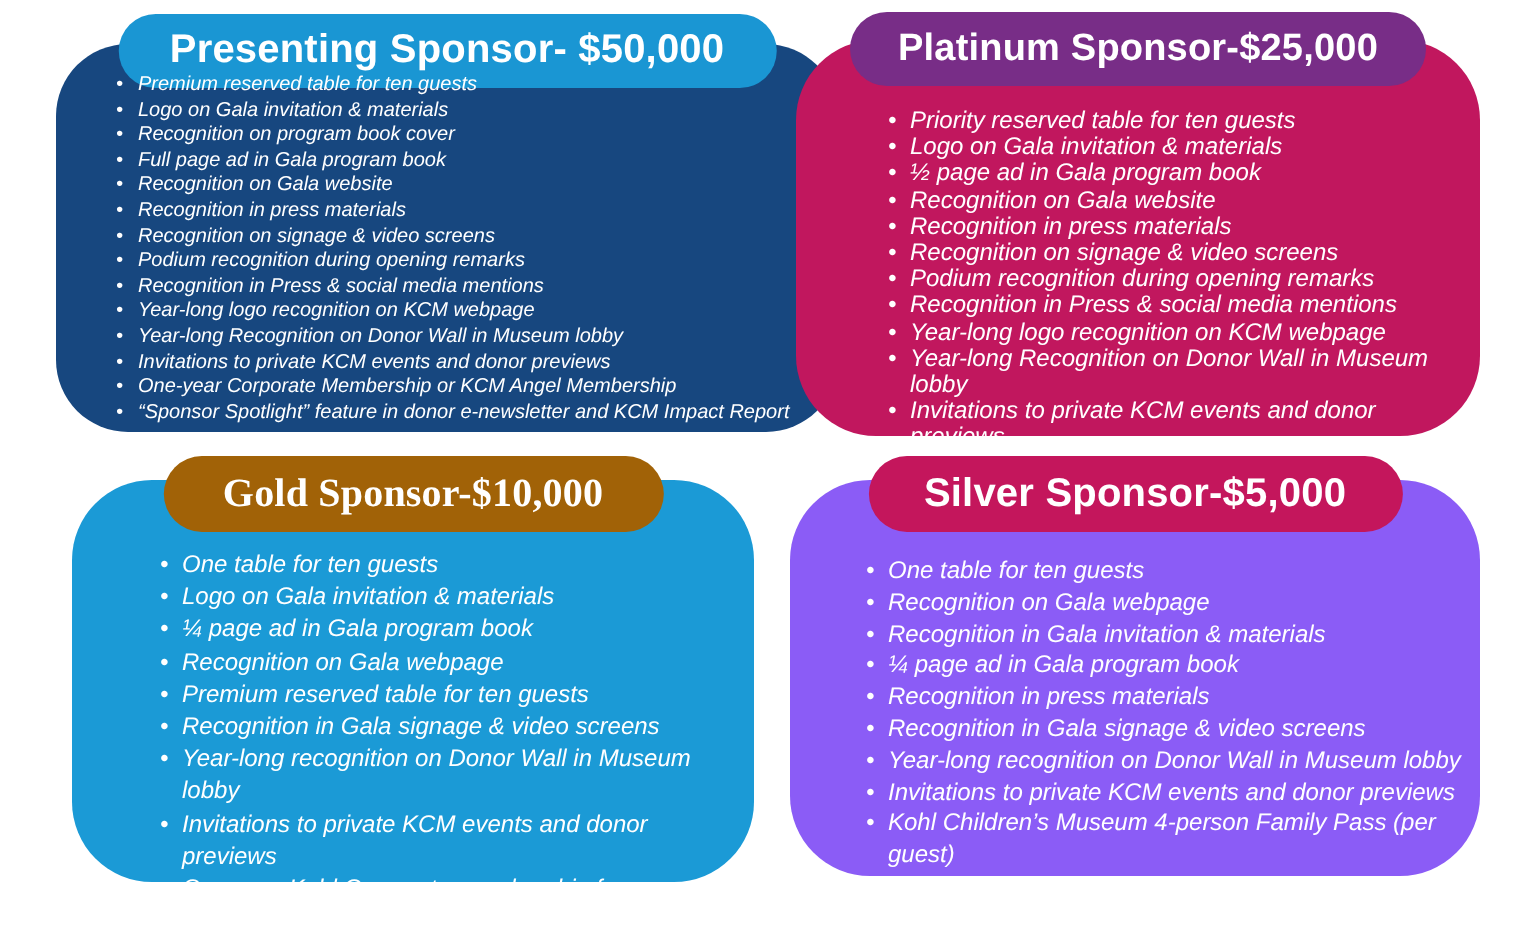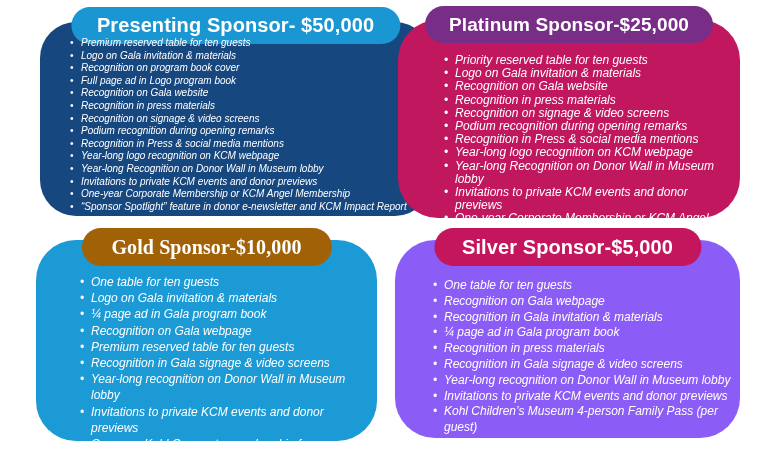--- a/index.html
+++ b/index.html
@@ -46,21 +46,21 @@
     font-style: italic;
   }
   .benefits li::before {
     content: "\2022";
     position: absolute;
     left: 0;
     top: 0;
   }
 
   
-  #presenting { left: 40px; top: 22px; width: 391px; height: 194px; border-radius: 36px; }
+  #presenting { left: 28px; top: 22px; width: 391px; height: 194px; border-radius: 36px; }
   #presenting .pill { top: -15px; height: 37px; padding: 0 26px; }
   #presenting .benefits { padding: 15px 6px 0 30px; font-size: 10px; line-height: 12.6px; }
 
   
   #platinum { left: 398px; top: 20px; width: 342px; height: 198px; border-radius: 40px; }
   #platinum .pill { top: -14px; height: 37px; padding: 0 24px; }
   #platinum .pill h2 { font-size: 19px; }
   #platinum .benefits { padding: 34px 6px 0 46px; font-size: 12px; line-height: 13.2px; }
 
   
@@ -79,41 +79,42 @@
 <div class="board">
 
   <section class="card" id="presenting" style="background: rgb(23, 71, 127);">
     <div class="pill" style="background: rgb(26, 150, 211);">
       <h2>Presenting Sponsor- $50,000</h2>
     </div>
     <ul class="benefits">
         <li>Premium reserved table for ten guests</li>
         <li>Logo on Gala invitation &amp; materials</li>
         <li>Recognition on program book cover</li>
-        <li>Full page ad in Logo program book</li>
+        <li>Full page ad in Gala program book</li>
         <li>Recognition on Gala website</li>
         <li>Recognition in press materials</li>
         <li>Recognition on signage &amp; video screens</li>
         <li>Podium recognition during opening remarks</li>
         <li>Recognition in Press &amp; social media mentions</li>
         <li>Year-long logo recognition on KCM webpage</li>
         <li>Year-long Recognition on Donor Wall in Museum lobby</li>
         <li>Invitations to private KCM events and donor previews</li>
         <li>One-year Corporate Membership or KCM Angel Membership</li>
         <li>“Sponsor Spotlight” feature in donor e-newsletter and KCM Impact Report</li>
       </ul>
   </section>
 
   <section class="card" id="platinum" style="background: rgb(193, 23, 94);">
     <div class="pill" style="background: rgb(120, 45, 135);">
       <h2>Platinum Sponsor-$25,000</h2>
     </div>
     <ul class="benefits">
         <li>Priority reserved table for ten guests</li>
         <li>Logo on Gala invitation &amp; materials</li>
+        <li>½ page ad in Gala program book</li>
         <li>Recognition on Gala website</li>
         <li>Recognition in press materials</li>
         <li>Recognition on signage &amp; video screens</li>
         <li>Podium recognition during opening remarks</li>
         <li>Recognition in Press &amp; social media mentions</li>
         <li>Year-long logo recognition on KCM webpage</li>
         <li>Year-long Recognition on Donor Wall in Museum lobby</li>
         <li>Invitations to private KCM events and donor previews</li>
         <li>One-year Corporate Membership or KCM Angel Membership</li>
       </ul>

